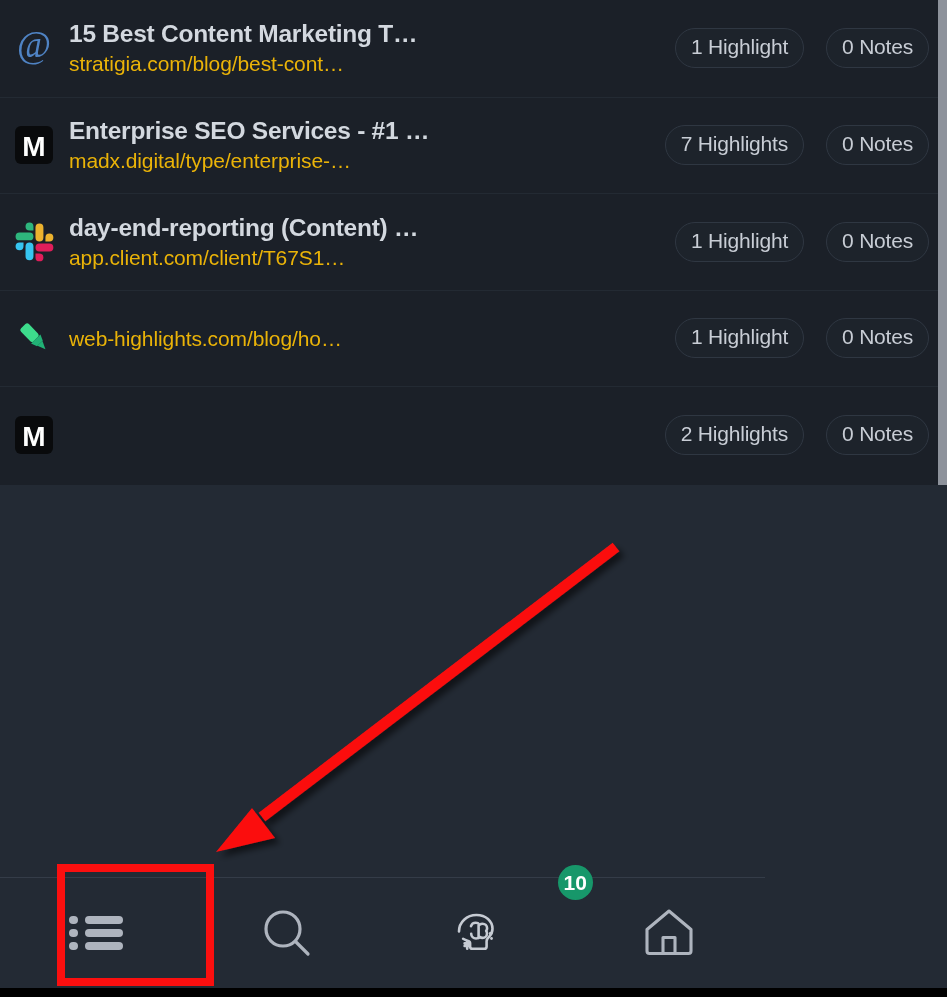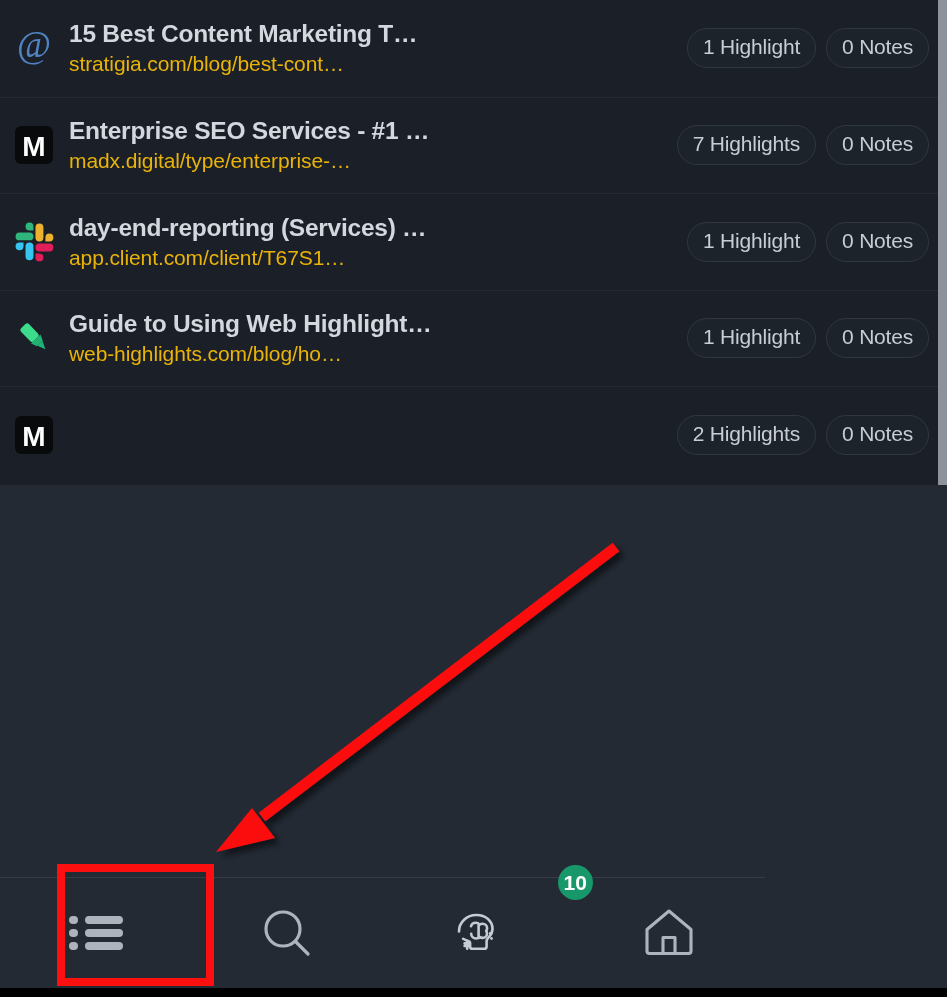--- a/index.html
+++ b/index.html
@@ -81,21 +81,21 @@
     white-space: nowrap;
     overflow: hidden;
     line-height: 1.2;
     max-width: 340px;
   }
 
   .badges {
     flex: 0 0 auto;
     display: flex;
     align-items: center;
-    gap: 10px;
+    gap: 22px;
   }
 
   .badge {
     border: 1px solid #2f3742;
     background: #1d232b;
     border-radius: 999px;
     color: #c8cdd5;
     font-size: 21px;
     font-weight: 400;
     letter-spacing: -0.2px;
@@ -230,41 +230,40 @@
     <div class="row">
       <span class="fav">
         <svg width="42" height="42" viewBox="0 0 54 54" aria-hidden="true">
           <path fill="#36c5f0" d="M13.5 32.6a5.1 5.1 0 1 1-5.1-5.1h5.1zM16.1 32.6a5.1 5.1 0 0 1 10.2 0v12.8a5.1 5.1 0 1 1-10.2 0z"></path>
           <path fill="#2eb67d" d="M21.2 12.1a5.1 5.1 0 1 1 5.1-5.1v5.1zM21.2 14.7a5.1 5.1 0 0 1 0 10.2H8.4a5.1 5.1 0 1 1 0-10.2z"></path>
           <path fill="#ecb22e" d="M41.7 21.2a5.1 5.1 0 1 1 5.1 5.1h-5.1zM39.1 21.2a5.1 5.1 0 0 1-10.2 0V8.4a5.1 5.1 0 1 1 10.2 0z"></path>
           <path fill="#e01e5a" d="M34 41.7a5.1 5.1 0 1 1-5.1 5.1v-5.1zM34 39.1a5.1 5.1 0 0 1 0-10.2h12.8a5.1 5.1 0 1 1 0 10.2z"></path>
         </svg>
       </span>
       <span class="texts">
-        <span class="title">day-end-reporting (Services) …</span>
+        <span class="title">day-end-reporting (Content) …</span>
         <span class="url">app.client.com/client/T67S1…</span>
       </span>
       <span class="badges">
         <span class="badge">1 Highlight</span>
         <span class="badge">0 Notes</span>
       </span>
     </div>
 
     <div class="row">
       <span class="fav">
         <svg width="44" height="44" viewBox="0 0 44 44" aria-hidden="true">
           <g transform="rotate(-44 22 22)">
             <rect x="17" y="6" width="11" height="18" rx="2.5" fill="#3ddc8c"></rect>
             <path d="M16 24h13l-2.5 6h-8z" fill="#21b276"></path>
             <path d="M19 30h7l-3.5 8z" fill="#21b276"></path>
           </g>
         </svg>
       </span>
       <span class="texts">
-        <span class="title">Guide to Using Web Highlight…</span>
         <span class="url">web-highlights.com/blog/ho…</span>
       </span>
       <span class="badges">
         <span class="badge">1 Highlight</span>
         <span class="badge">0 Notes</span>
       </span>
     </div>
 
     <div class="row">
       <span class="fav">

